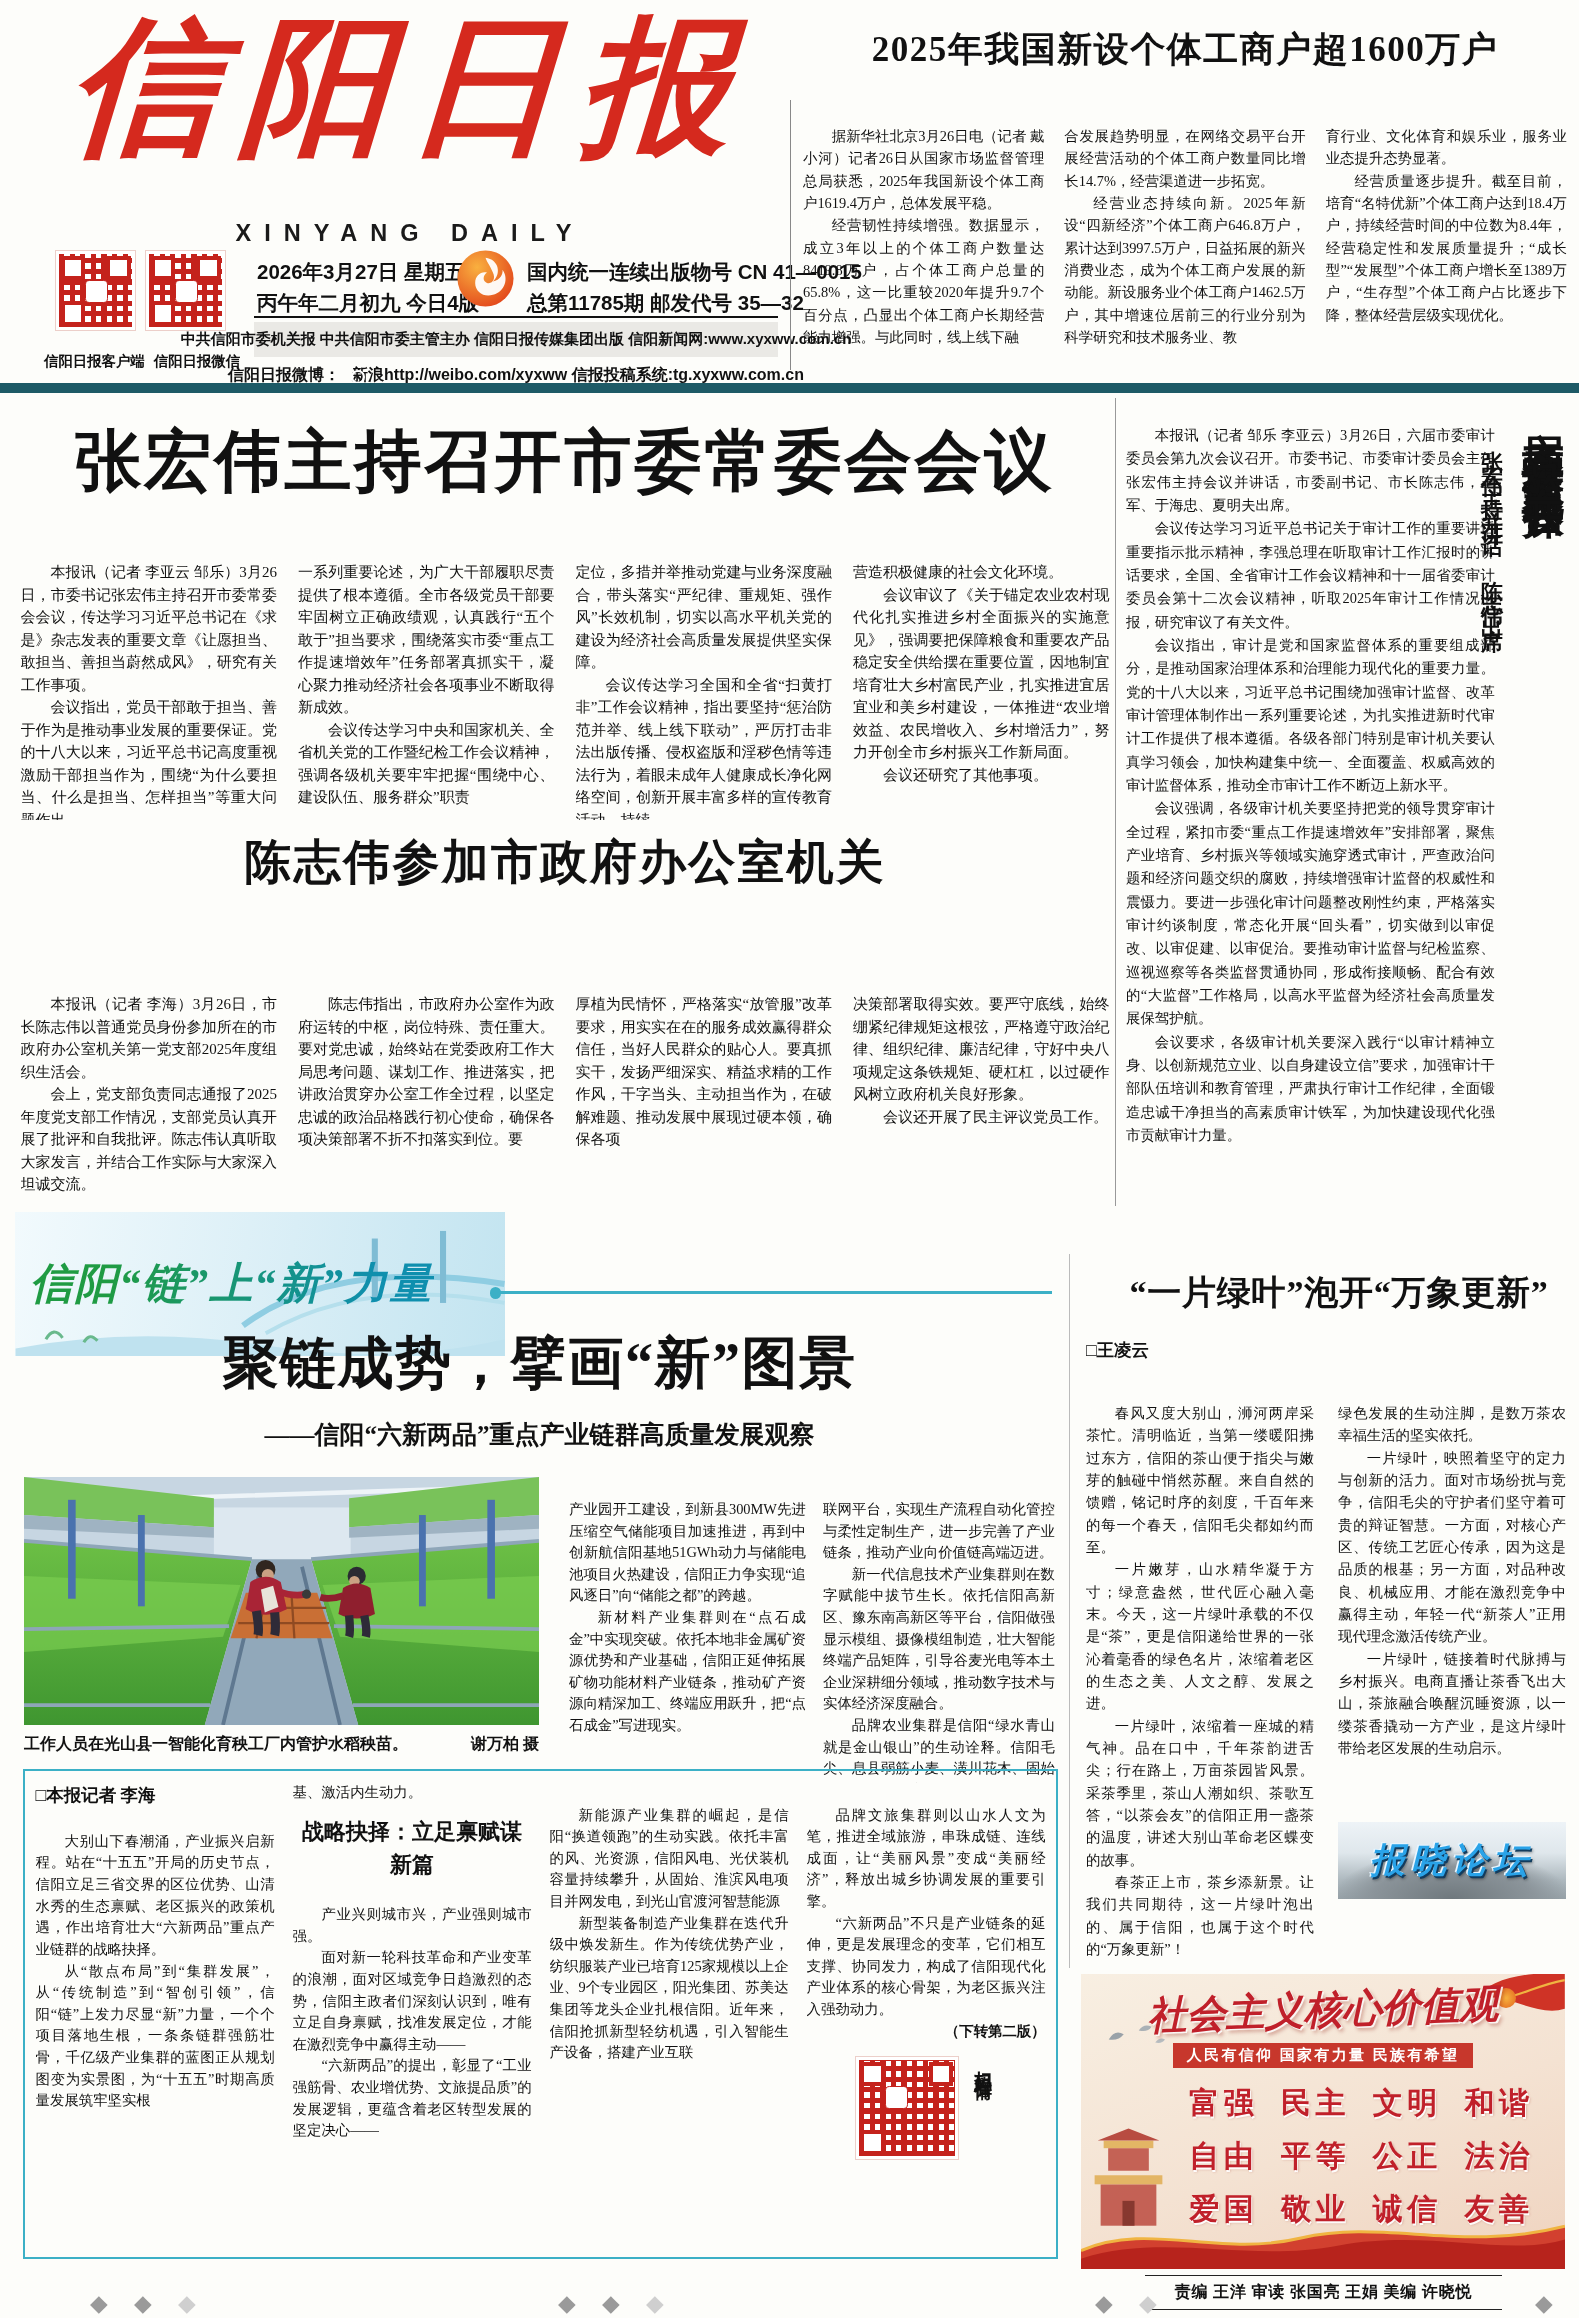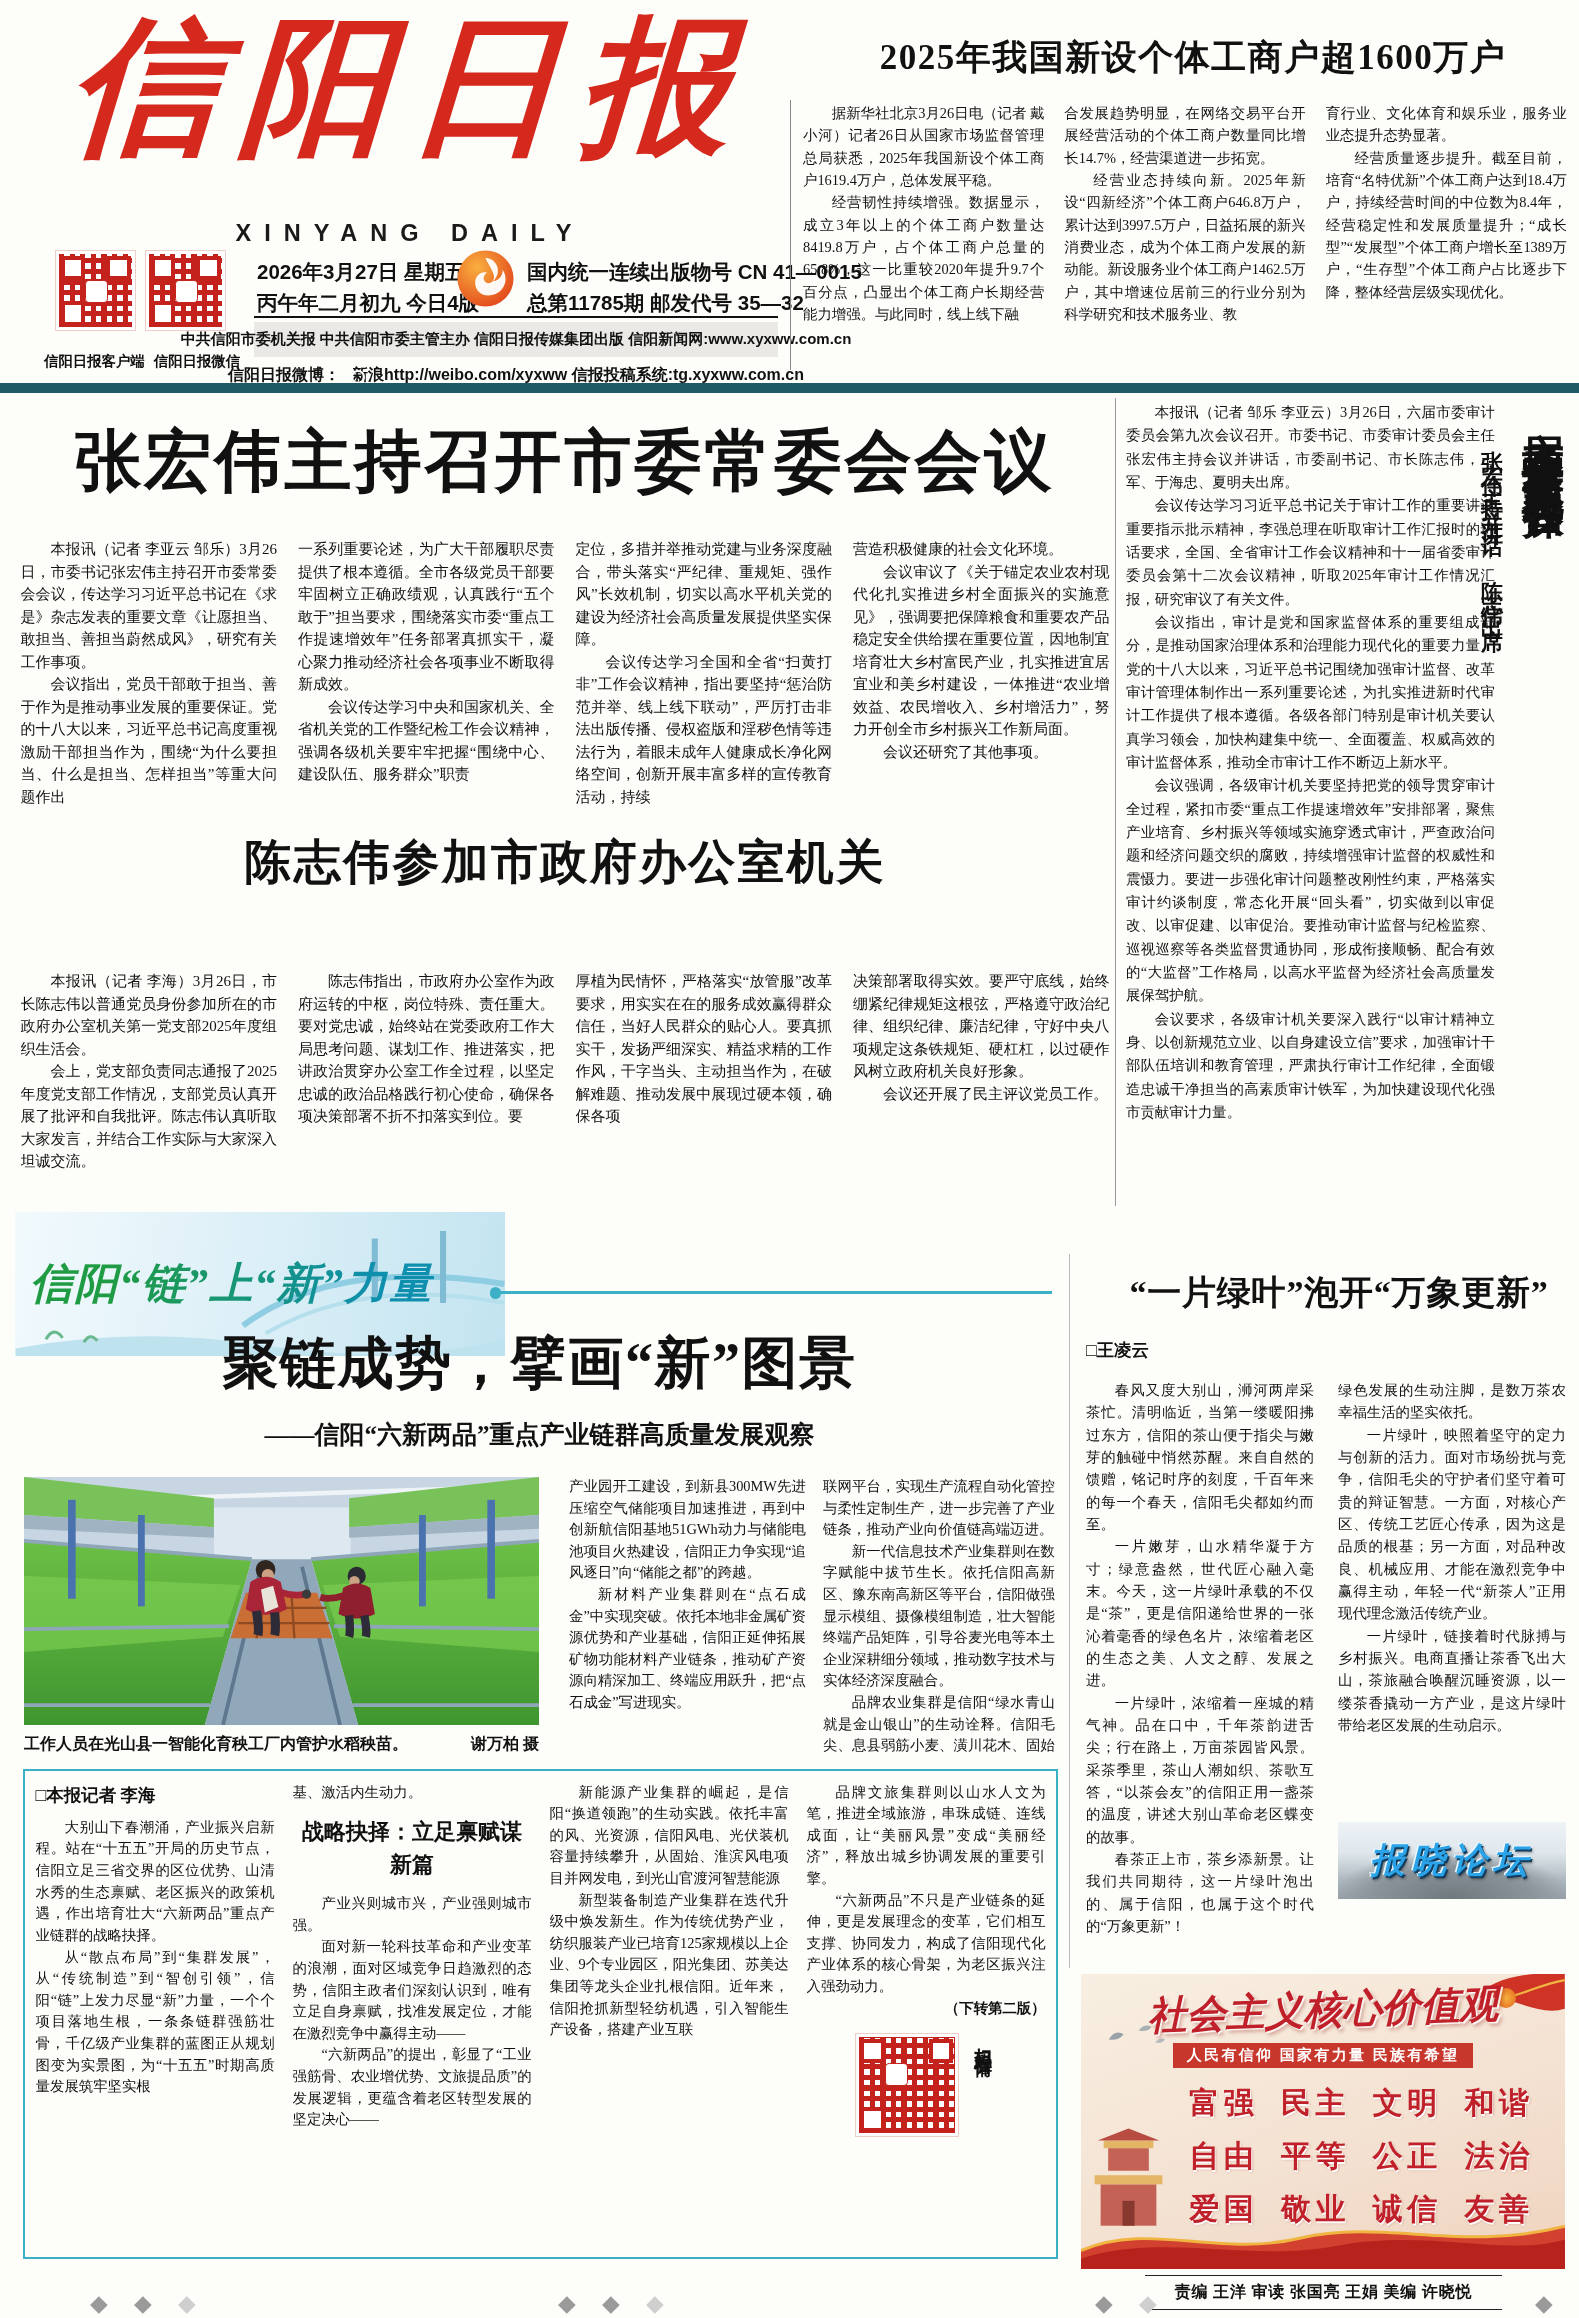--- a/index.html
+++ b/index.html
@@ -1,21 +1,21 @@
 <!DOCTYPE html>
 <html style="--masthead-red: #d5291e; --teal-band: #1e5a66; --box-cyan: #3cb0c6; --values-red: #c0202a; --forum-blue: #2aa3e8; --banner-green: #1f9b43; --banner-teal: #0f8fae; --qr-red: #c4221c;font-size:12px"><head>
 <meta charset="utf-8">
 <style>
   html,body{margin:0;padding:0;background:#e8e8e8;}
   .page{position:relative;width:1580px;height:2319px;background:#fdfdfa;overflow:hidden;
         font-family:"Liberation Serif","DejaVu Serif",serif;color:#111;}
   .abs{position:absolute;}
   .ctr{text-align:center;}
   .hl{font-weight:900;font-family:"Liberation Serif","DejaVu Serif",serif;}
-  .body-text{text-align:justify;overflow:hidden;}
+  .body-text{text-align:justify;overflow:hidden;margin-top:23px;}
   .body-text p{margin:0;text-indent:2em;}
   .cont p:first-child{text-indent:0;}
 
   
   #masthead-cn{left:42px;top:9px;width:736px;font-size:150px;line-height:1.05;font-weight:900;
     color:var(--masthead-red);text-align:center;letter-spacing:20px;font-style:italic;transform:skewX(-3deg);}
   #masthead-en{left:42px;top:220px;width:736px;font-size:23.5px;letter-spacing:13px;color:#1a1a1a;
     text-align:center;font-family:"Liberation Sans",sans-serif;font-weight:bold;}
   .qr{width:73px;height:73px;position:absolute;border:3px solid #fff;outline:0.8px solid #eccfc9;
     background:repeating-linear-gradient(0deg,var(--qr-red) 0 5.3px,transparent 5.3px 10.6px),
@@ -166,21 +166,21 @@
 
   <div class="abs" id="masthead-rule"></div>
   <div class="abs" id="org-bar">中共信阳市委机关报 中共信阳市委主管主办 信阳日报传媒集团出版 信阳新闻网:www.xyxww.com.cn</div>
   <div class="abs" id="weibo-line">
     <span>信阳日报微博：</span>
     <span class="weibo-icon"></span>
     <span>新浪http://weibo.com/xyxww 信报投稿系统:tg.xyxww.com.cn</span>
   </div>
 
   <div class="abs" id="top-divider"></div>
-  <h1 class="abs ctr hl" id="top-story-headline" style="margin:8px">2025年我国新设个体工商户超1600万户</h1>
+  <h1 class="abs ctr hl" id="top-story-headline" style="margin:0">2025年我国新设个体工商户超1600万户</h1>
   <div class="abs" id="top-story-body">
     <div class="newscol body-text">
         <p>据新华社北京3月26日电（记者 戴小河）记者26日从国家市场监督管理总局获悉，2025年我国新设个体工商户1619.4万户，总体发展平稳。</p>
         <p>经营韧性持续增强。数据显示，成立3年以上的个体工商户数量达8419.8万户，占个体工商户总量的65.8%，这一比重较2020年提升9.7个百分点，凸显出个体工商户长期经营能力增强。与此同时，线上线下融</p>
       </div>
     <div class="newscol body-text cont">
         <p>合发展趋势明显，在网络交易平台开展经营活动的个体工商户数量同比增长14.7%，经营渠道进一步拓宽。</p>
         <p>经营业态持续向新。2025年新设“四新经济”个体工商户646.8万户，累计达到3997.5万户，日益拓展的新兴消费业态，成为个体工商户发展的新动能。新设服务业个体工商户1462.5万户，其中增速位居前三的行业分别为科学研究和技术服务业、教</p>
       </div>
     <div class="newscol body-text cont">

